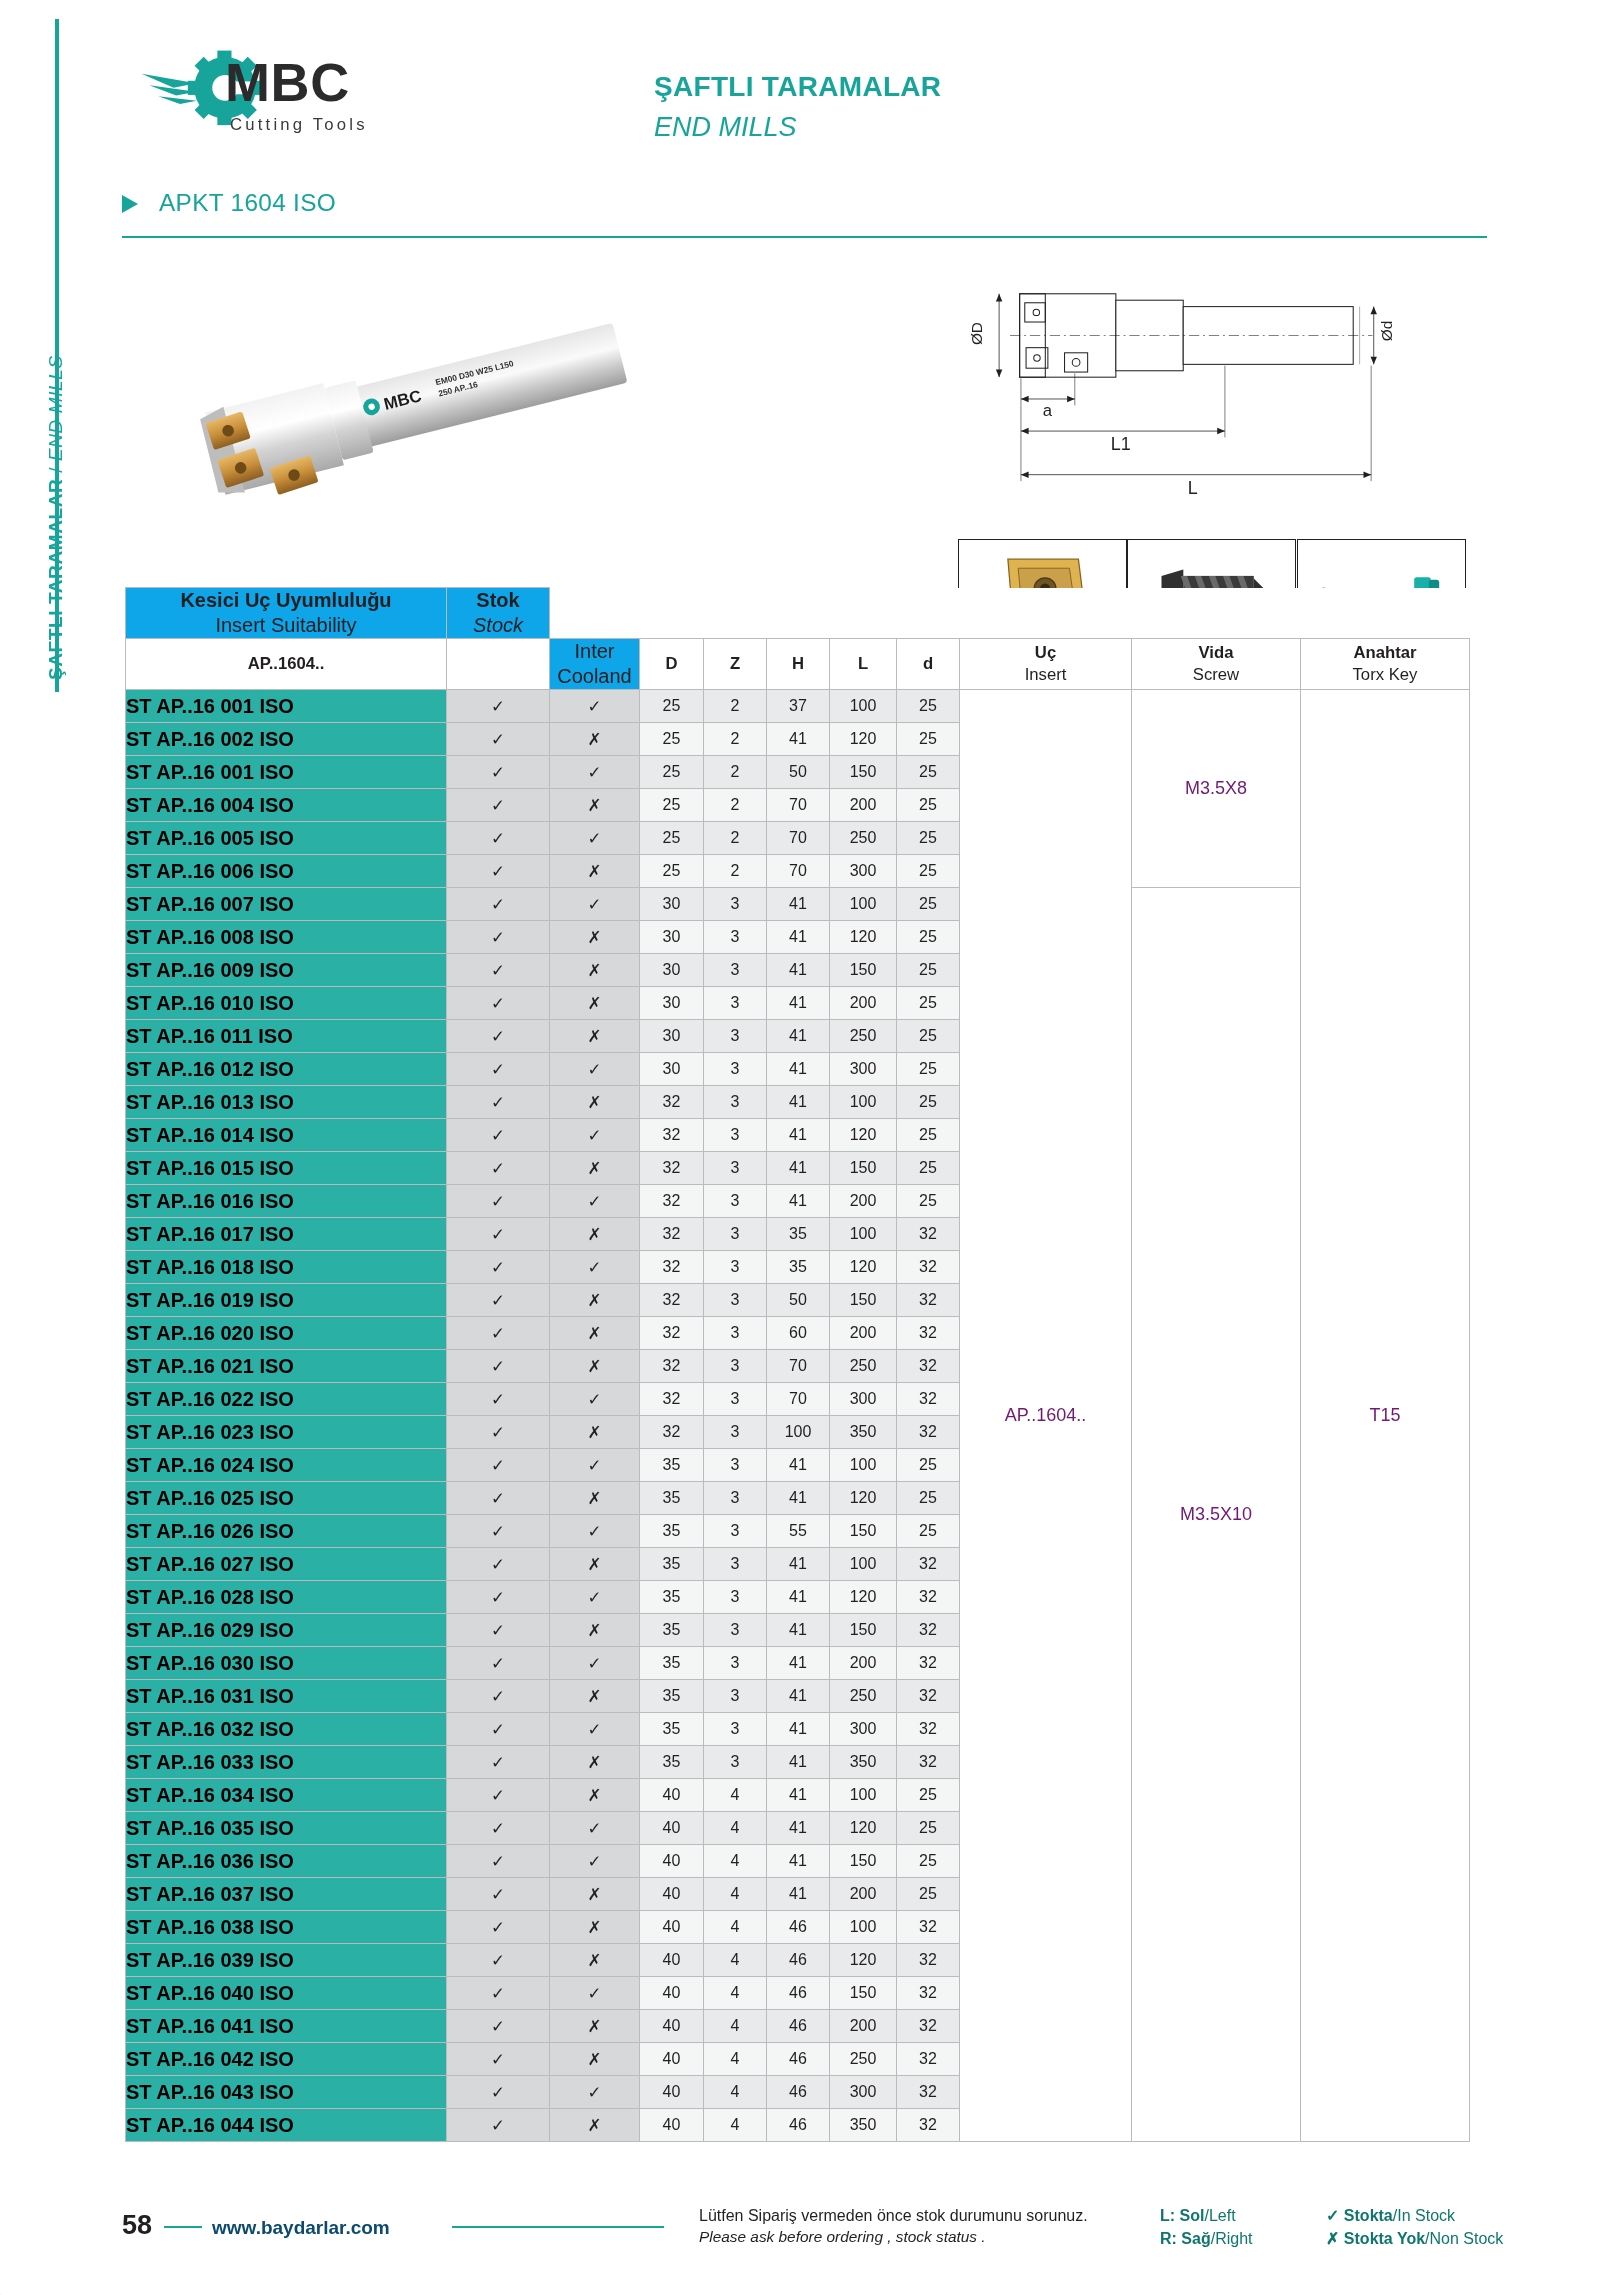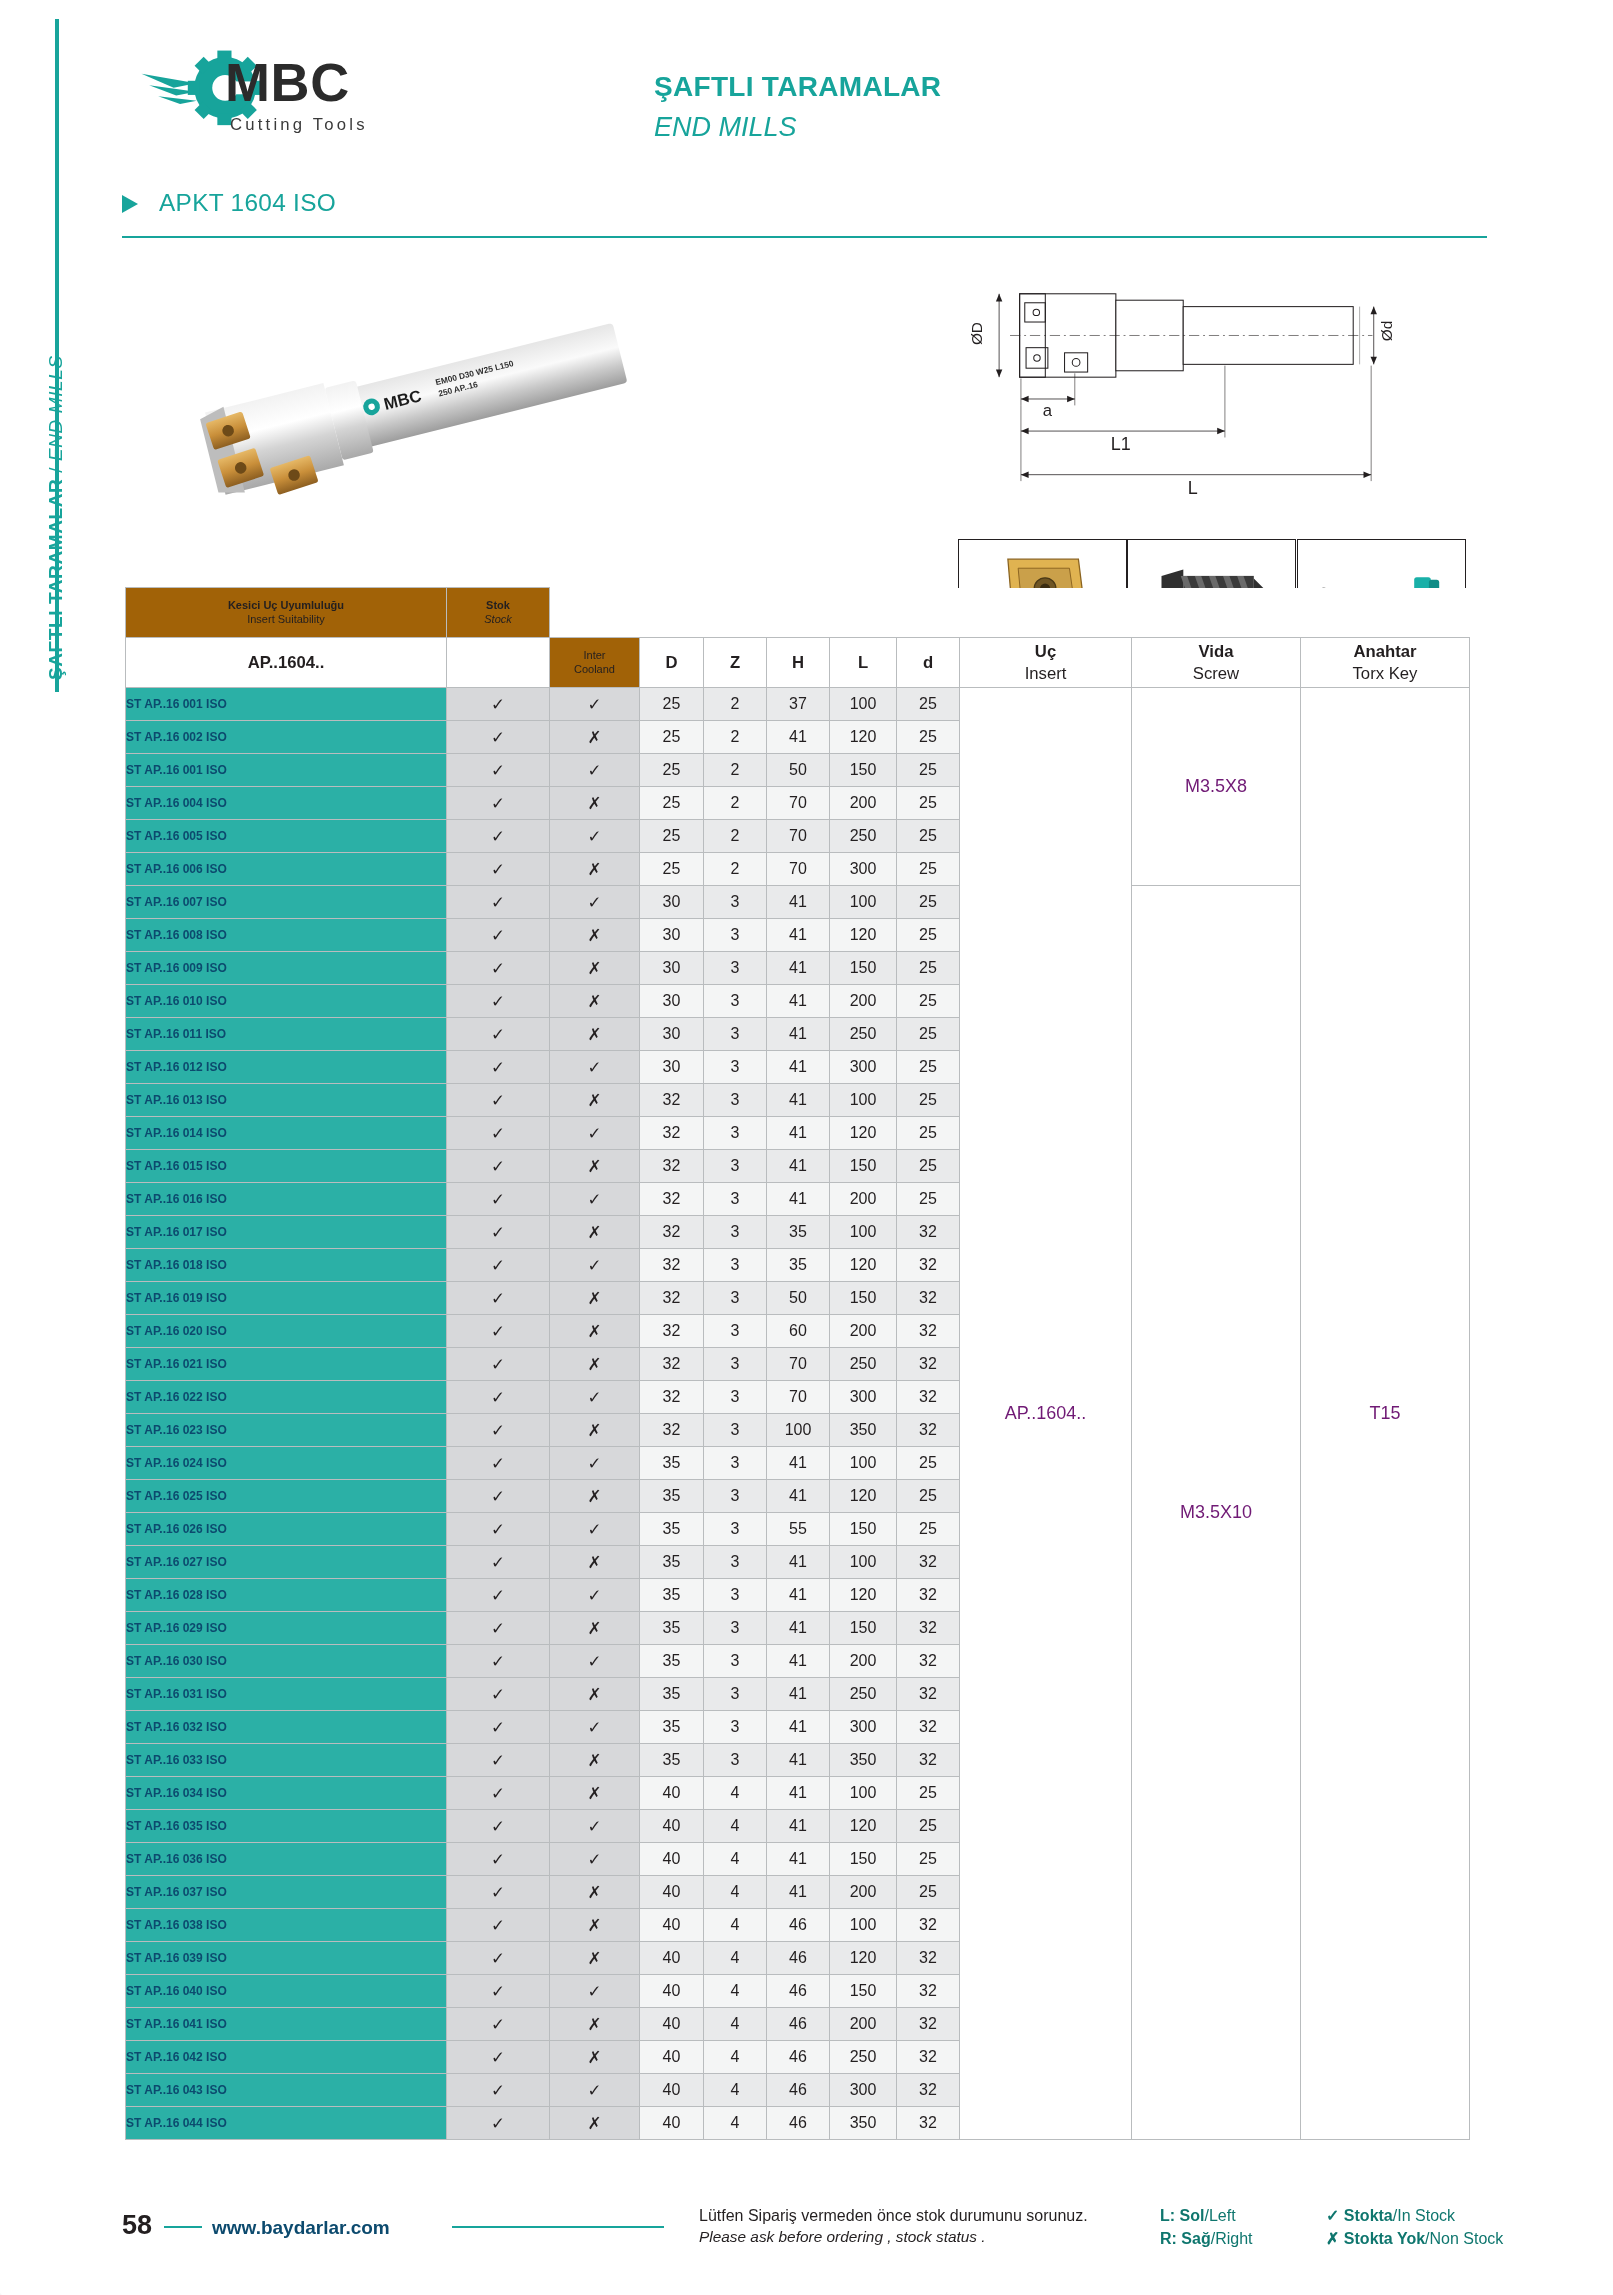--- a/index.html
+++ b/index.html
@@ -64,28 +64,28 @@
   .drawing { position:absolute; left:949px; top:263px; width:539px; height:263px;}
 
   
   .icon-boxes { position:absolute; left:958px; top:539px; width:508px; height:103px; }
   .icon-box { position:absolute; top:0; width:169px; height:103px; border:1.3px solid #231f20; background:#fff; }
 
   
   table.main { position:absolute; left:125px; top:587px; border-collapse:collapse; }
   table.main td, table.main th { border:0.6px solid #b9bcbe; padding:0; }
   .code-cell {
-    background:#2bb0a6; color:#0c4a6e; font-weight:bold; font-size:12px;
+    background:#2bb0a6; color:#000000; font-weight:bold; font-size:20px;
     padding-left:10.3px; height:33px;
   }
   .mark { text-align:center; font-size:16.7px; height:33px; background:#d7d8da; color:#231f20;}
   .num { text-align:center; font-size:16px; height:33px; background:#e9eaeb; color:#231f20;}
   .num.alt { background:#f4f5f5; }
   .spancell { text-align:center; vertical-align:middle; font-size:18px; background:#ffffff; color:#701a75;}
-  .hdrtop { text-align:center; font-size:11px; line-height:1.25; background:#a16207; color:#231f20; }
+  .hdrtop { text-align:center; font-size:20px; line-height:1.25; background:#0ea5e9; color:#231f20; }
   .hdrtop2 { text-align:center; font-size:16.7px; font-weight:bold; background:#ffffff; color:#231f20;}
   .hdr-icon-label { text-align:center; font-size:16.7px; line-height:1.3; background:#ffffff; color:#231f20;}
   .hdr-icon-label .t1 { font-weight:bold; }
   .hdr-icon-label .t2 { font-style:normal; }
 
   
   .footer { position:absolute; left:0; bottom:3px; width:100%; height:115px;padding-left:37px;}
   .pagenum { position:absolute; left:122px; bottom:51px; font-size:27px; font-weight:bold; color:#231f20;}
   .fline { position:absolute; left:164px; bottom:64px; width:38px; height:1.9px; background:#17a49b;}
   .site { position:absolute; left:212px; bottom:53px; font-size:19px; font-weight:bold; color:#0c4a6e;}

